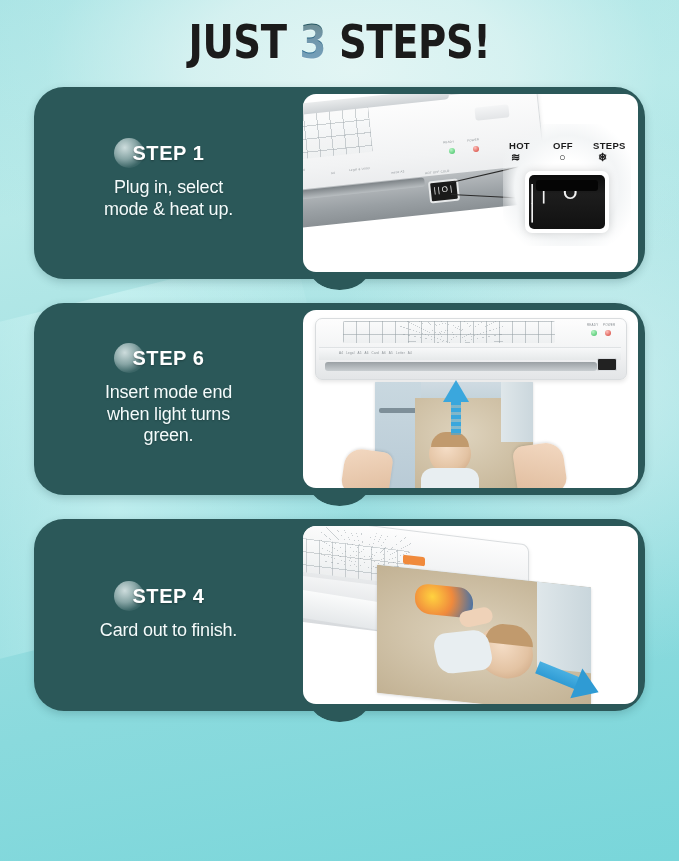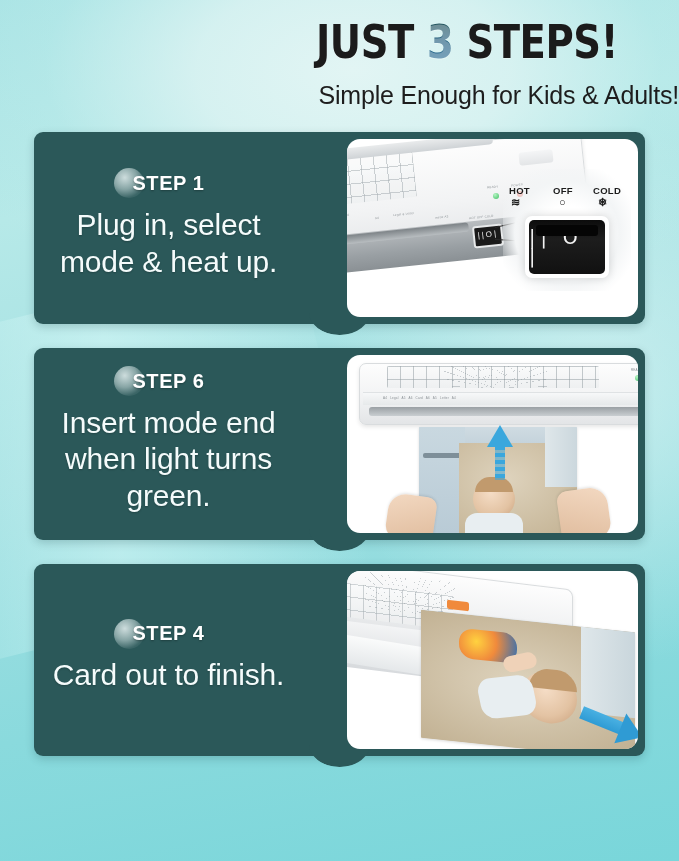--- a/index.html
+++ b/index.html
@@ -33,21 +33,21 @@
     width: 60%;
     height: 38%;
     background: linear-gradient(100deg, rgba(255,255,255,0) 0%, rgba(214,248,247,0.55) 45%, rgba(255,255,255,0) 100%);
     transform: rotate(-14deg);
     pointer-events: none;
   }
 
   
   .header {
     position: relative;
-    text-align: right;
+    text-align: center;
     padding-top: 18px;
   }
   .title {
     font-family: "DejaVu Sans", sans-serif;
     font-weight: 700;
     font-size: 47px;
     letter-spacing: -0.5px;
     line-height: 1;
     color: #1b1b1b;
     margin: 0;
@@ -72,26 +72,25 @@
 
   
   .cards {
     position: relative;
     margin-top: 22px;
   }
   .card {
     position: relative;
     margin: 0 34px;
     background: #2b5859;
-    border-radius: 9px;
+    border-radius: 30px;
     box-shadow: 0 3px 9px rgba(20,60,62,0.22);
     display: flex;
     align-items: center;
     overflow: visible;
-    gap: 44px;
   }
   .card + .card { margin-top: 24px; }
 
   
   .card .notch {
     position: absolute;
     left: 50%;
     bottom: -11px;
     width: 62px;
     height: 24px;
@@ -127,21 +126,21 @@
   }
   .step-label {
     position: relative;
     font-size: 20px;
     font-weight: 700;
     letter-spacing: 0.6px;
     color: #ffffff;
     text-shadow: 0 1px 2px rgba(0,0,0,0.28);
   }
   .step-desc {
-    font-size: 30px;
+    font-size: 18px;
     line-height: 1.22;
     color: #f4fbfb;
     letter-spacing: -0.2px;
     text-shadow: 0 1px 2px rgba(0,0,0,0.22);
     white-space: pre-line;
   }
 
   .card-photo {
     flex: 1 1 auto;
     background: #ffffff;
@@ -289,21 +288,20 @@
     width: 0; height: 0;
   }
 </style>
 </head>
 <body>
 
 <div id="page">
 
   <div class="header">
     <h1 class="title"><span>JUST </span><span class="num">3</span><span> STEPS!</span></h1>
-    <p class="subtitle">Simple Enough for Kids &amp; Adults!</p>
   </div>
 
   <div class="cards">
 
     <div class="card">
       <div class="notch"></div>
 
       <div class="card-text">
         <div class="step-label-row">
           <span class="bullet"></span>
@@ -340,21 +338,21 @@
         <div class="leader" style="left:148px; top:88px; width:80px; transform:rotate(-13deg);"></div>
         <div class="leader" style="left:148px; top:100px; width:84px; transform:rotate(3deg);"></div>
 
         <div class="s1-callout">
           <span class="s1-sw-label" style="left:6px;">HOT</span>
           <span class="s1-sw-icon" style="left:8px;">≋</span>
 
           <span class="s1-sw-label" style="left:50px;">OFF</span>
           <span class="s1-sw-icon" style="left:56px;">○</span>
 
-          <span class="s1-sw-label" style="left:90px;">COLD</span>
+          <span class="s1-sw-label" style="left:90px;">STEPS</span>
           <span class="s1-sw-icon" style="left:95px;">❄</span>
 
           <div class="rocker">
             <div class="rocker-inner">
               <span class="rocker-marks">|| O |</span>
             </div>
           </div>
         </div>
       </div>
     </div>

